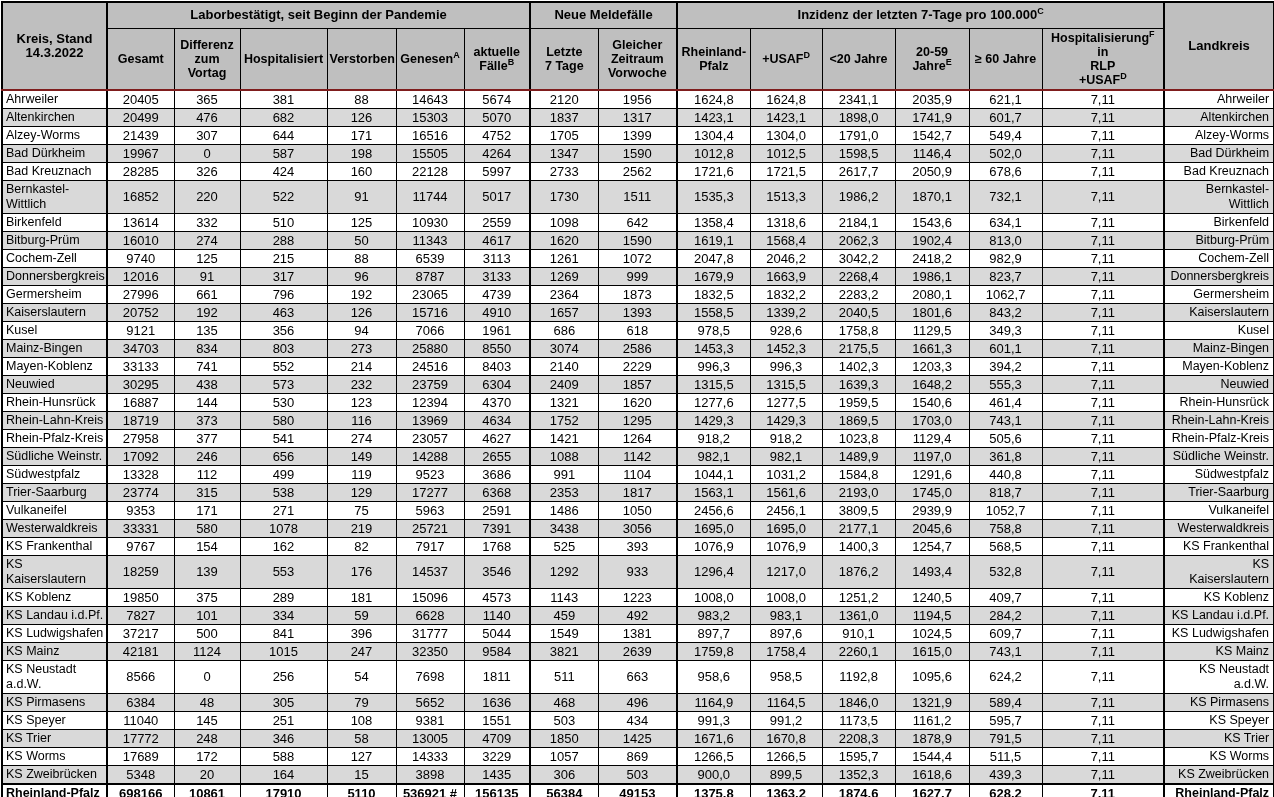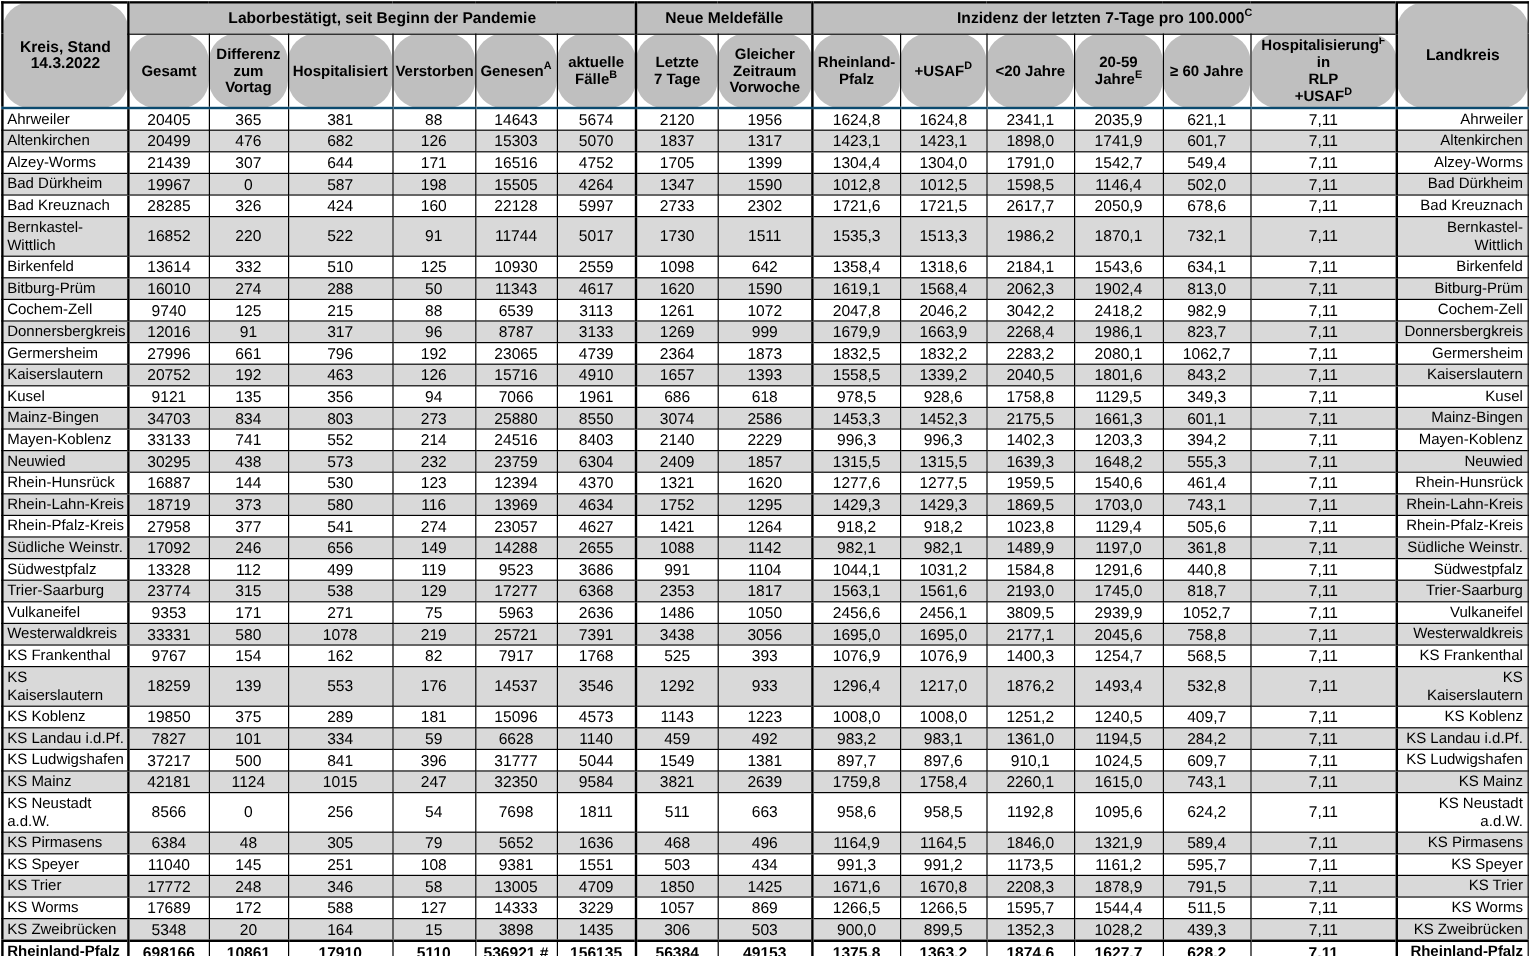--- a/index.html
+++ b/index.html
@@ -8,21 +8,21 @@
   table{border-collapse:collapse;table-layout:fixed;width:1272px;border:2px solid #000;}
   th,td{border:1px solid #000;overflow:hidden;box-sizing:border-box;}
   thead th{background:#bfbfbf;font-weight:bold;white-space:pre-line;text-align:center;vertical-align:middle;padding:2px;line-height:14px;font-size:12.5px;}
   tr.r1 th.gh{height:26px;font-size:13px;}
   tr.r2 th{height:56px;}
   th.corner{font-size:13px;}
   
   tr.r1 th:nth-child(1),tr.r1 th:nth-child(2),tr.r1 th:nth-child(3),tr.r1 th:nth-child(4){border-right:2px solid #000;}
   tr.r2 th:nth-child(6),tr.r2 th:nth-child(8),tr.r2 th:nth-child(14){border-right:2px solid #000;}
   tbody td:nth-child(1),tbody td:nth-child(7),tbody td:nth-child(9),tbody td:nth-child(15){border-right:2px solid #000;}
-  tr.r2 th,th[rowspan]{border-bottom:2px solid #0c4a6e;border-radius:23px;}
+  tr.r2 th,th[rowspan]{border-bottom:2px solid #7f1d1d;}
   td{font-size:13px;line-height:15px;padding:1px 2px;text-align:center;vertical-align:middle;background:#fff;}
   td.name{text-align:left;white-space:pre;padding-left:3px;font-size:12.5px;}
   td.lk{text-align:right;white-space:pre;padding-right:4px;font-size:12.5px;}
   tr.stripe td{background:#d9d9d9;}
   tr.total td{font-weight:bold;border-top:2px solid #000;background:#fff;}
   sup{font-size:9px;line-height:0;vertical-align:super;}
   .sq{text-decoration-style:wavy;text-decoration-color:#cc0000;text-decoration-thickness:1px;text-underline-offset:2px;}
 </style>
 </head>
 <body>
@@ -155,21 +155,21 @@
         </tr>
         <tr>
           <td class="name">Bad Kreuznach</td>
           <td class="num">28285</td>
           <td class="num">326</td>
           <td class="num">424</td>
           <td class="num">160</td>
           <td class="num">22128</td>
           <td class="num">5997</td>
           <td class="num">2733</td>
-          <td class="num">2302</td>
+          <td class="num">2562</td>
           <td class="num">1721,6</td>
           <td class="num">1721,5</td>
           <td class="num">2617,7</td>
           <td class="num">2050,9</td>
           <td class="num">678,6</td>
           <td class="num">7,11</td>
           <td class="lk">Bad Kreuznach</td>
         </tr>
         <tr class="stripe">
           <td class="name">Bernkastel-
@@ -479,21 +479,21 @@
           <td class="num">7,11</td>
           <td class="lk">Trier-Saarburg</td>
         </tr>
         <tr>
           <td class="name">Vulkaneifel</td>
           <td class="num">9353</td>
           <td class="num">171</td>
           <td class="num">271</td>
           <td class="num">75</td>
           <td class="num">5963</td>
-          <td class="num">2636</td>
+          <td class="num">2591</td>
           <td class="num">1486</td>
           <td class="num">1050</td>
           <td class="num">2456,6</td>
           <td class="num">2456,1</td>
           <td class="num">3809,5</td>
           <td class="num">2939,9</td>
           <td class="num">1052,7</td>
           <td class="num">7,11</td>
           <td class="lk">Vulkaneifel</td>
         </tr>
@@ -723,21 +723,21 @@
           <td class="num">20</td>
           <td class="num">164</td>
           <td class="num">15</td>
           <td class="num">3898</td>
           <td class="num">1435</td>
           <td class="num">306</td>
           <td class="num">503</td>
           <td class="num">900,0</td>
           <td class="num">899,5</td>
           <td class="num">1352,3</td>
-          <td class="num">1028,2</td>
+          <td class="num">1618,6</td>
           <td class="num">439,3</td>
           <td class="num">7,11</td>
           <td class="lk">KS Zweibrücken</td>
         </tr>
         <tr class="total">
           <td class="name">Rheinland-Pfalz</td>
           <td class="num">698166</td>
           <td class="num">10861</td>
           <td class="num">17910</td>
           <td class="num">5110</td>

